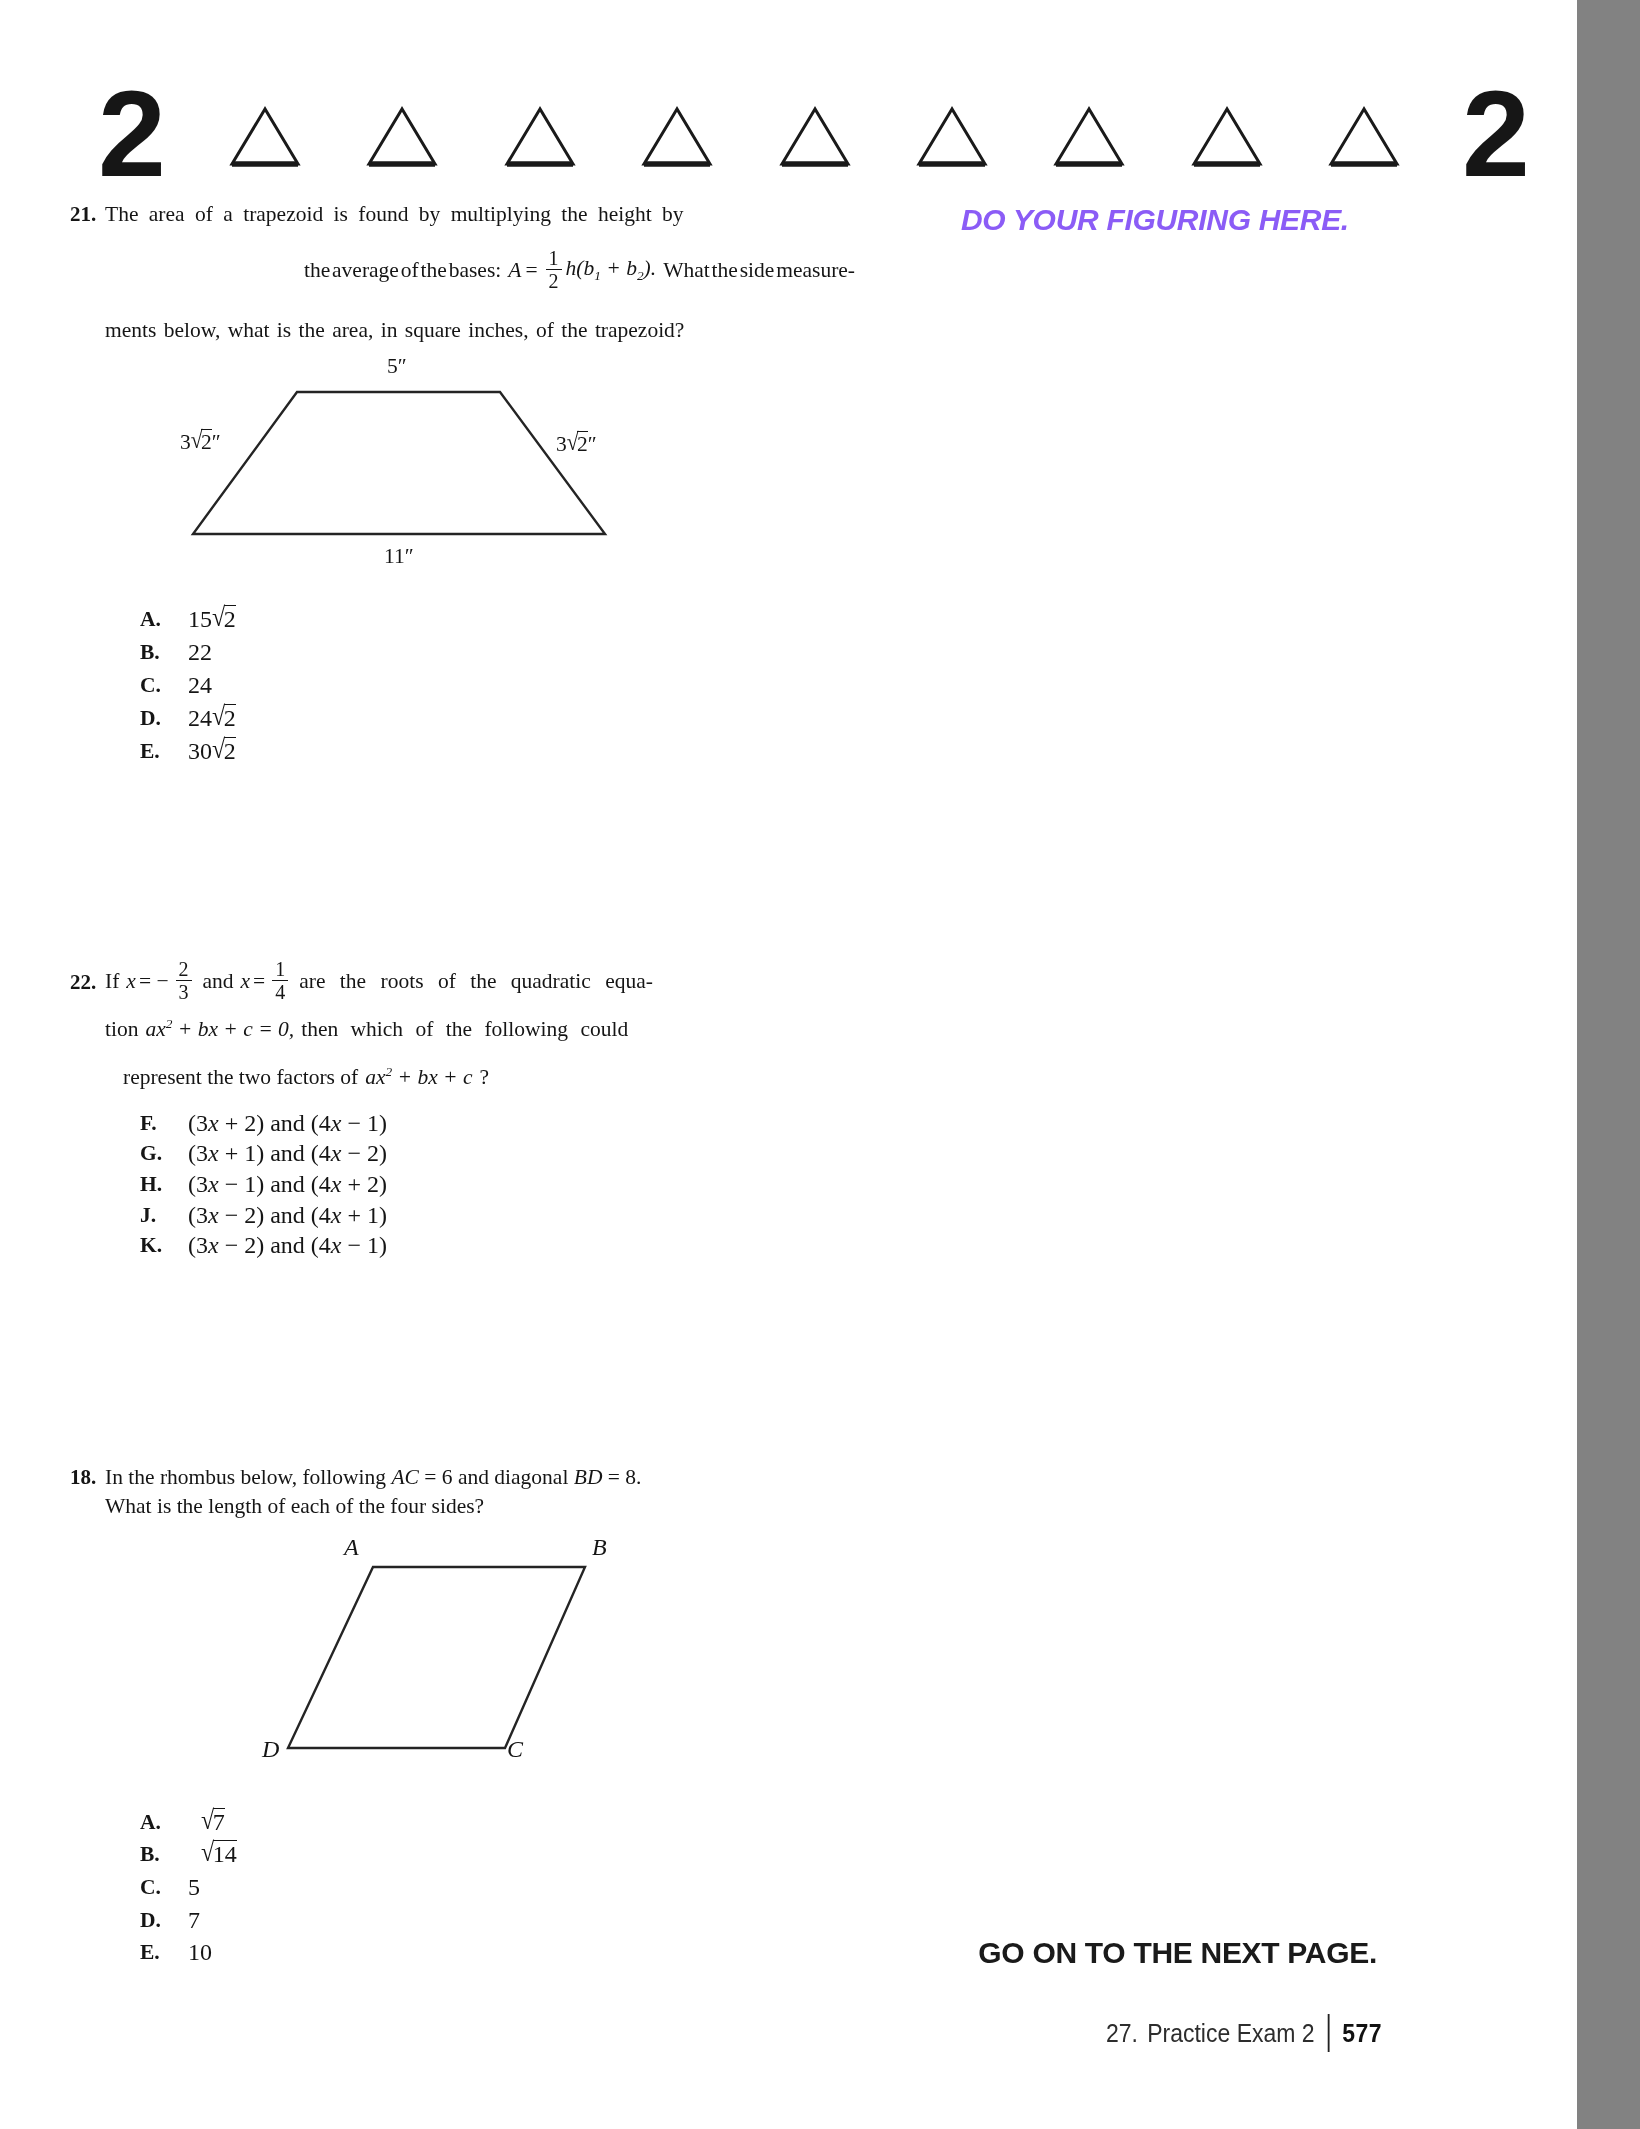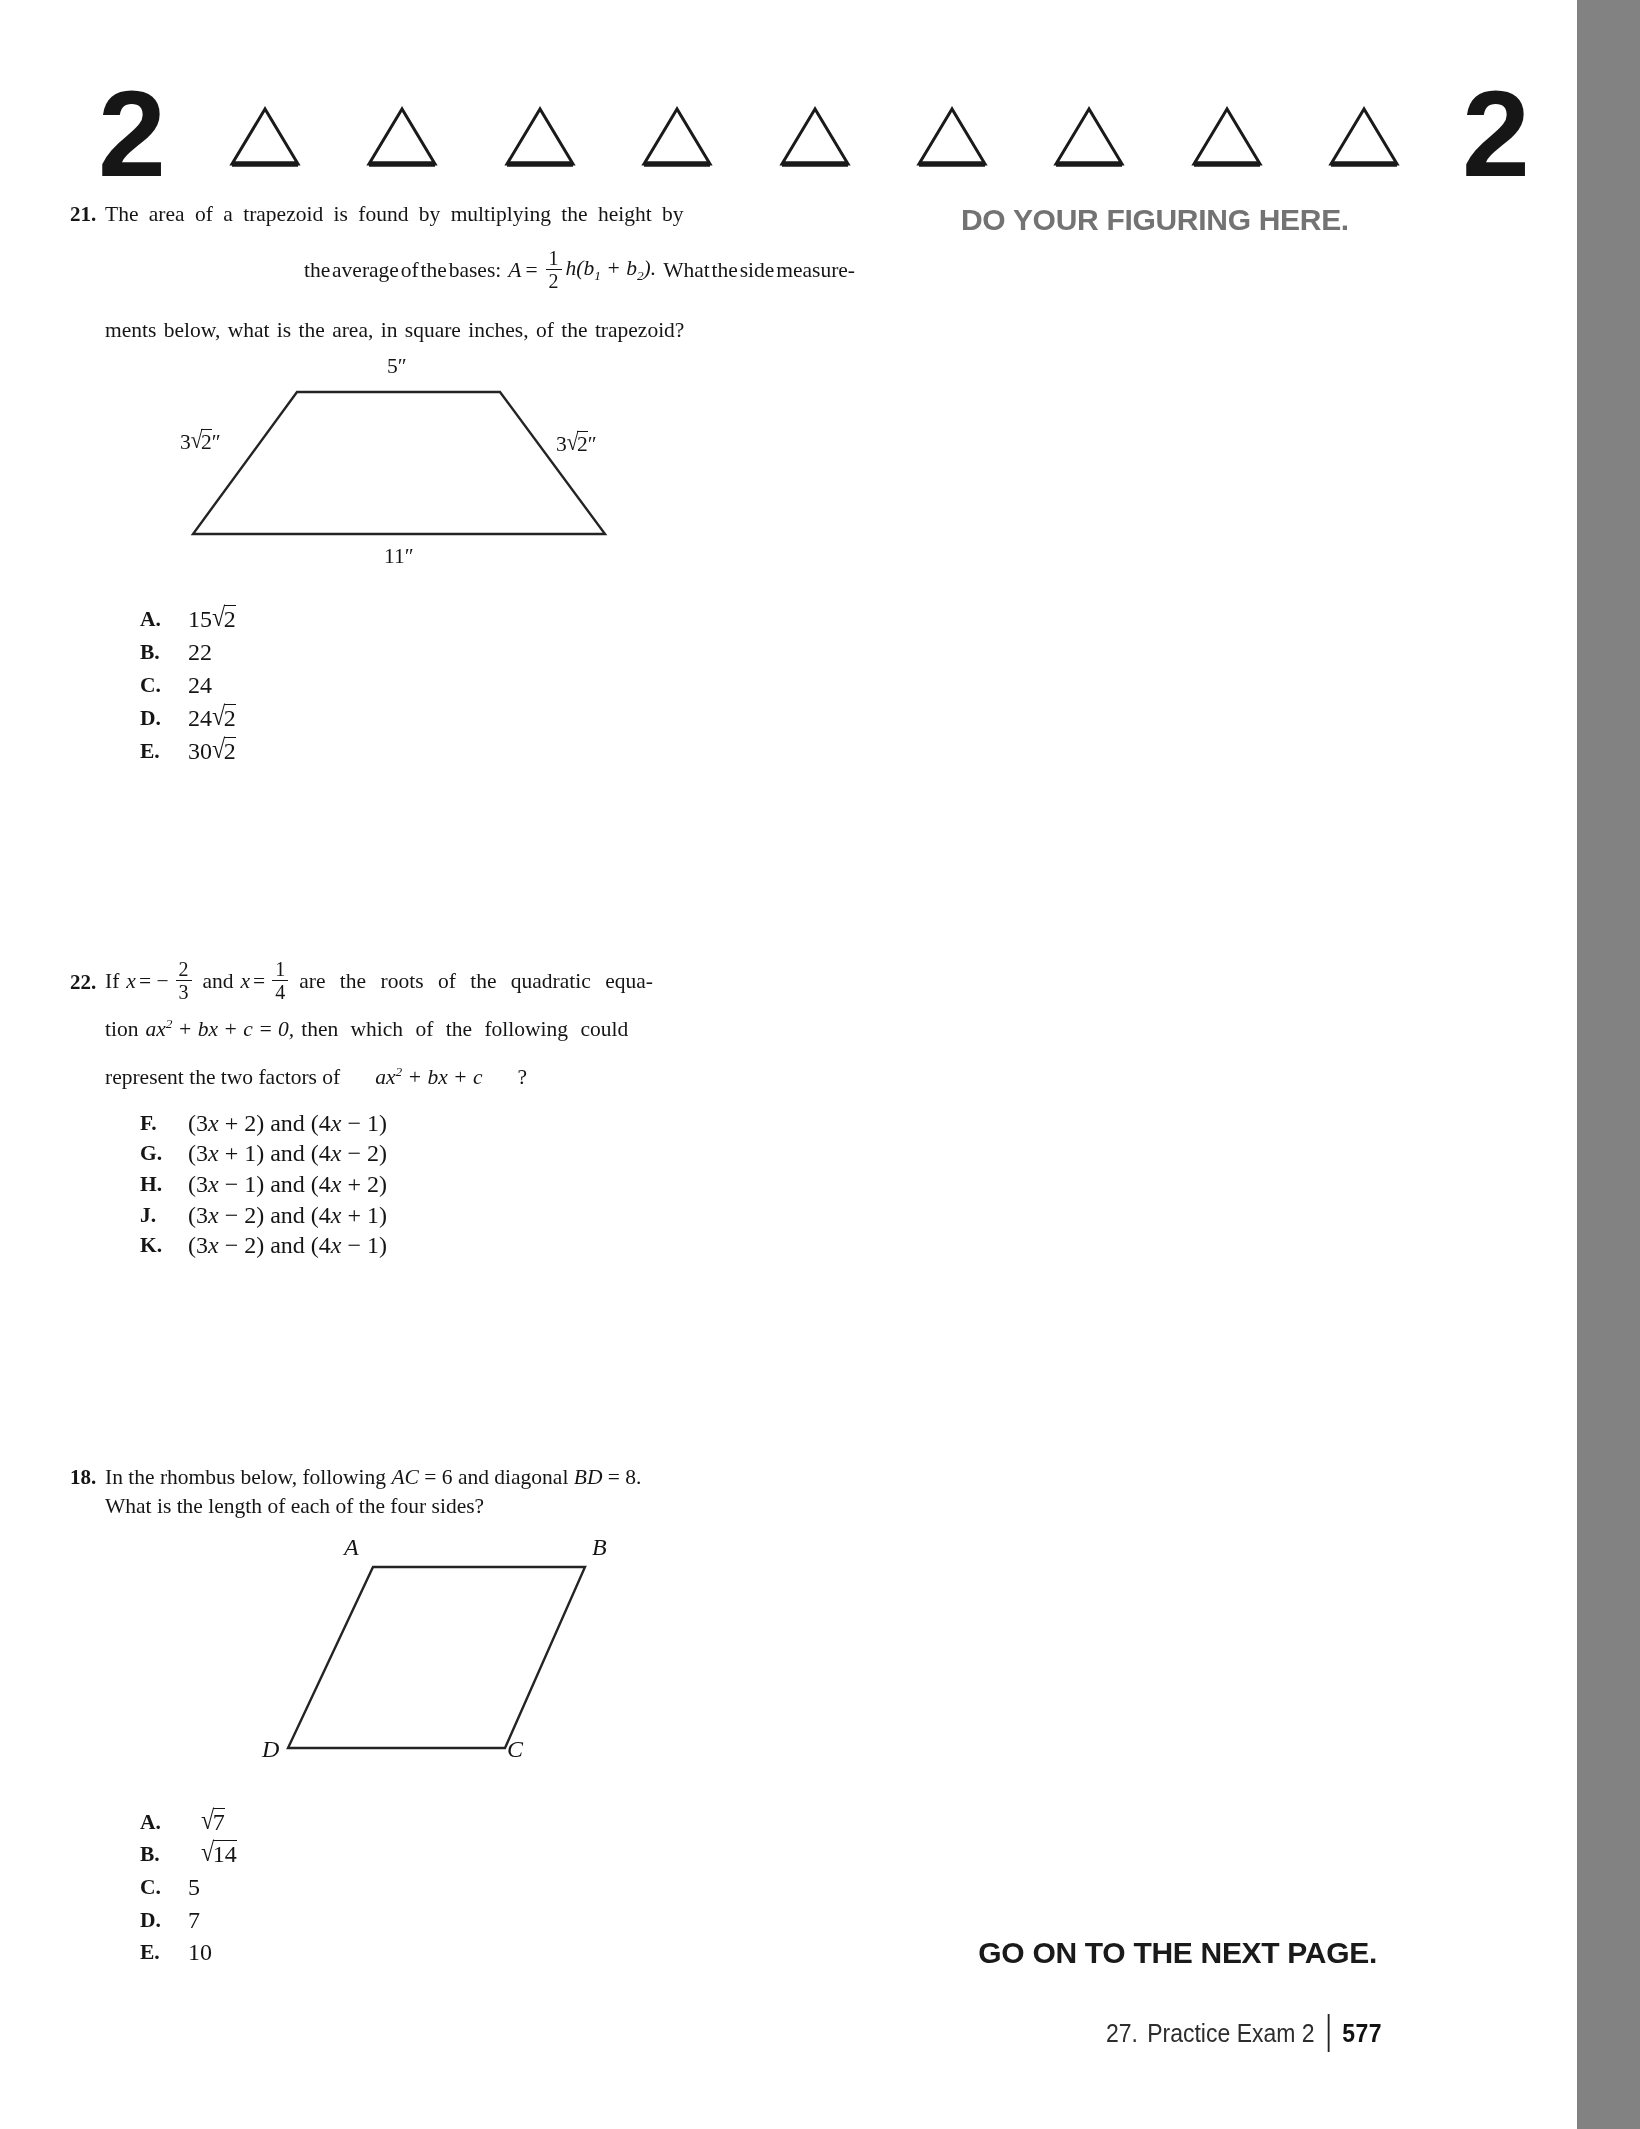--- a/index.html
+++ b/index.html
@@ -8,21 +8,21 @@
   
   .edge-bar{position:absolute;top:0;right:0;width:63px;height:2129px;}
   
   .bignum{position:absolute;top:88px;font-family:"Liberation Sans","DejaVu Sans",sans-serif;
           font-weight:700;font-size:122px;line-height:92px;letter-spacing:-3px;color:#161616;}
   .tri-row{position:absolute;left:227px;top:106px;width:1175px;display:flex;justify-content:space-between;}
   .tri{width:76px;height:62px;display:block;}
   .tri polygon{fill:#ffffff;stroke:#1a1a1a;stroke-width:3;}
   .tri line{stroke:#1a1a1a;stroke-width:5.5;}
   .figuring{position:absolute;left:961px;top:203px;font-family:"Liberation Sans","DejaVu Sans",sans-serif;
-            font-weight:700;font-size:30px;letter-spacing:-0.3px;color:#737373;}
+            font-weight:700;font-size:30px;letter-spacing:-0.3px;color:#8b5cf6;font-style:italic;}
   
   .qnum{position:absolute;font-weight:700;font-size:21px;line-height:28px;}
   .qtext{position:absolute;font-size:21.5px;line-height:28px;width:750px;}
   .qflex{position:absolute;display:flex;align-items:center;font-size:21.5px;}
   .mi{font-style:italic;}
   sub{font-size:0.62em;}
   sup{font-size:0.62em;}
   .frac{display:inline-flex;flex-direction:column;align-items:center;font-size:20px;
         line-height:1.1;margin:0 4px;position:relative;top:-1px;}
   .frac .fnum{border-bottom:1.8px solid #151515;padding:0 3px;}
@@ -175,21 +175,21 @@
       <span class="fnum">1</span>
       <span class="fden">4</span>
     </span>
     <span class="wide gap-l">are the roots of the quadratic equa-</span>
   </div>
   <div class="qflex" style="left:105px;top:1016px;height:26px;width:750px;">
     <span class="gap-r">tion</span>
     <span class="mi gap-r">ax<sup>2</sup> + bx + c = 0,</span>
     <span class="wide2">then which of the following could</span>
   </div>
-  <div class="qflex" style="left:105px;top:1063px;height:28px;width:750px;gap:28px;">
+  <div class="qflex" style="left:123px;top:1063px;height:28px;width:750px;">
     <span class="gap-r">represent the two factors of</span>
     <span class="mi">ax<sup>2</sup> + bx + c</span>
     <span class="gap-l">?</span>
   </div>
 
   <div class="opts q22-opts" style="left:140px;top:1108px;">
     <div class="opt-row">
       <span class="opt-letter">F.</span>
       <span class="opt-val">(3<i>x</i> + 2) and (4<i>x</i> − 1)</span>
     </div>

